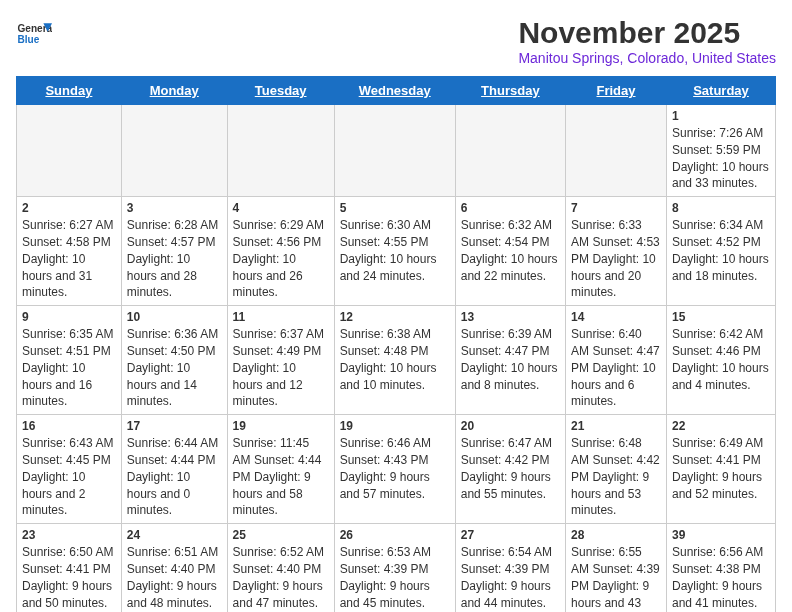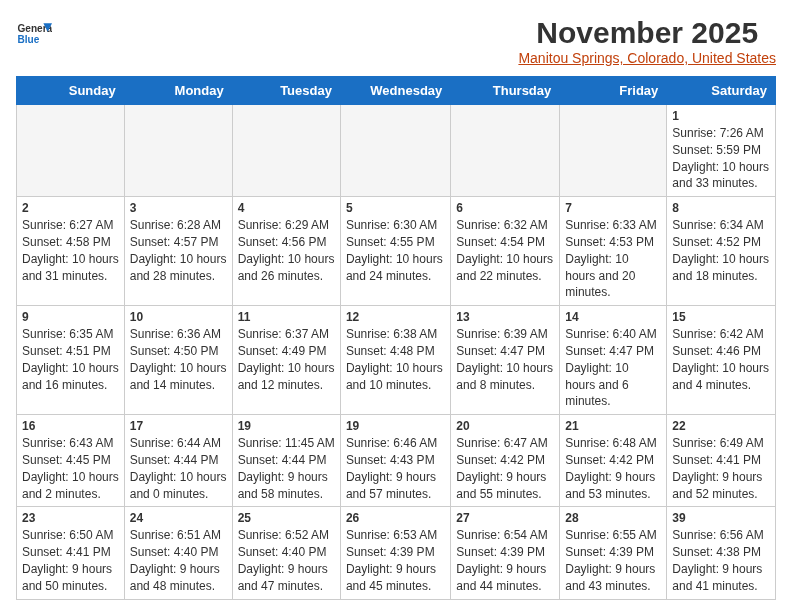--- a/index.html
+++ b/index.html
@@ -19,45 +19,45 @@
     .logo {
       display: flex;
       align-items: center;
       gap: 4px;
     }
     .logo-icon {
       width: 36px;
       height: 36px;
     }
     .title-area {
-      text-align: center;
+      text-align: left;
     }
     .month-title {
       font-size: 30px;
       font-weight: bold;
       color: #333;
     }
     .location-title {
       font-size: 14px;
-      color: #c2410c;
-      text-decoration: underline;
+      color: #6d28d9;
     }
     .calendar {
       width: 100%;
       border-collapse: collapse;
       border: 1px solid #ccc;
     }
     .calendar th {
       background-color: #1a6fc4;
       color: #fff;
       font-size: 13px;
       font-weight: bold;
-      text-align: right;
-      padding: 6px 8px;
+      text-align: center;
+      padding: 6px 24px;
       border: 1px solid #1a6fc4;
+      text-decoration: underline;
     }
     .calendar td {
       vertical-align: top;
       border: 1px solid #ccc;
       padding: 4px 5px;
       width: 113px;
       min-height: 70px;
       font-size: 10.5px;
       color: #333;
       background: #fff;

